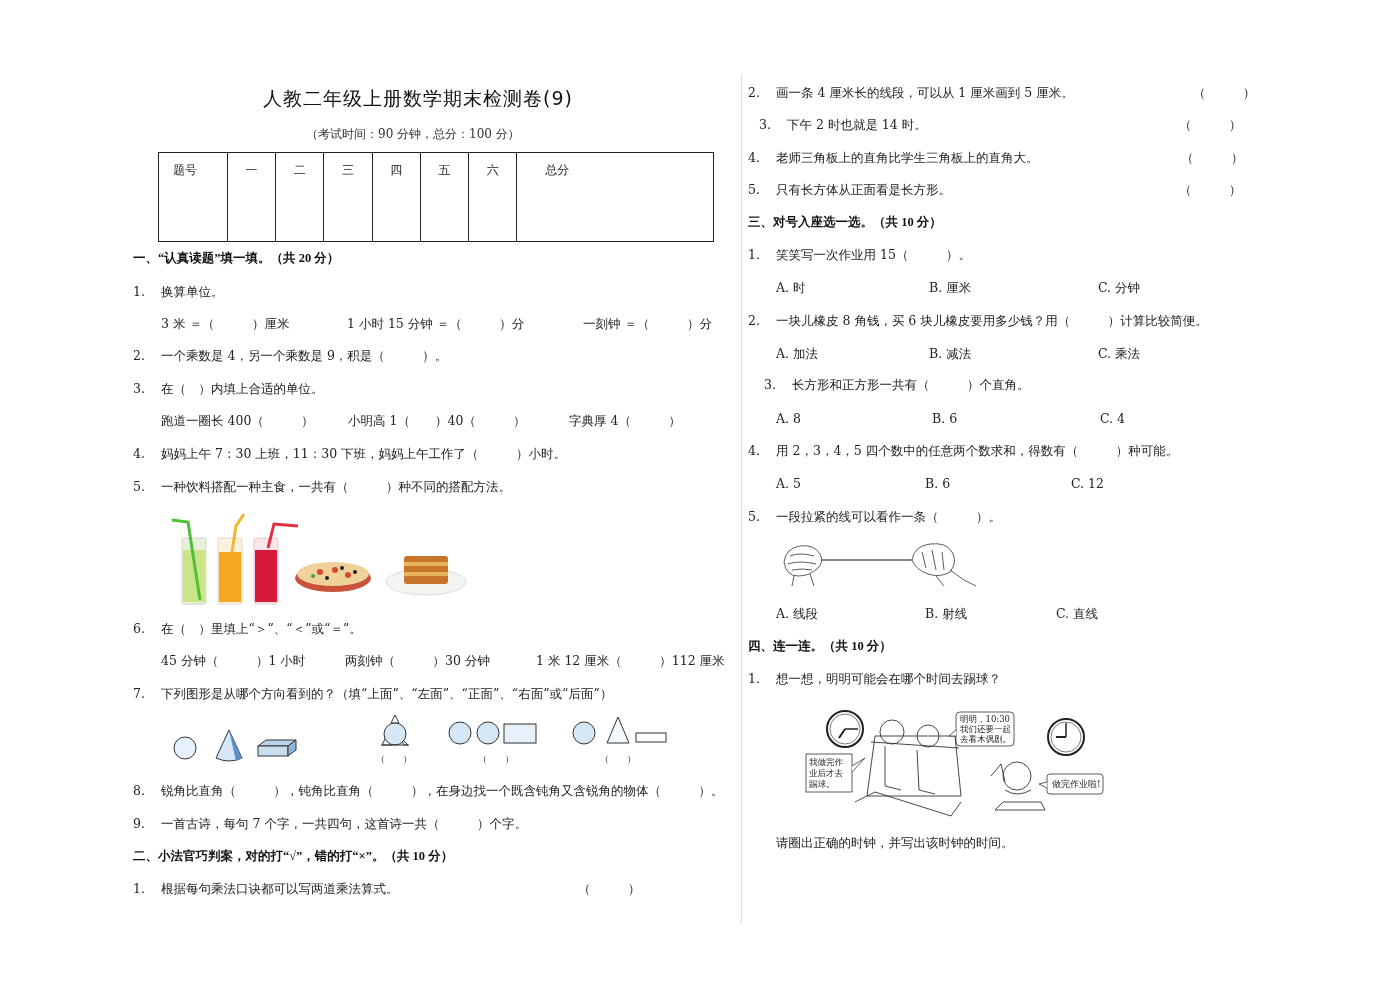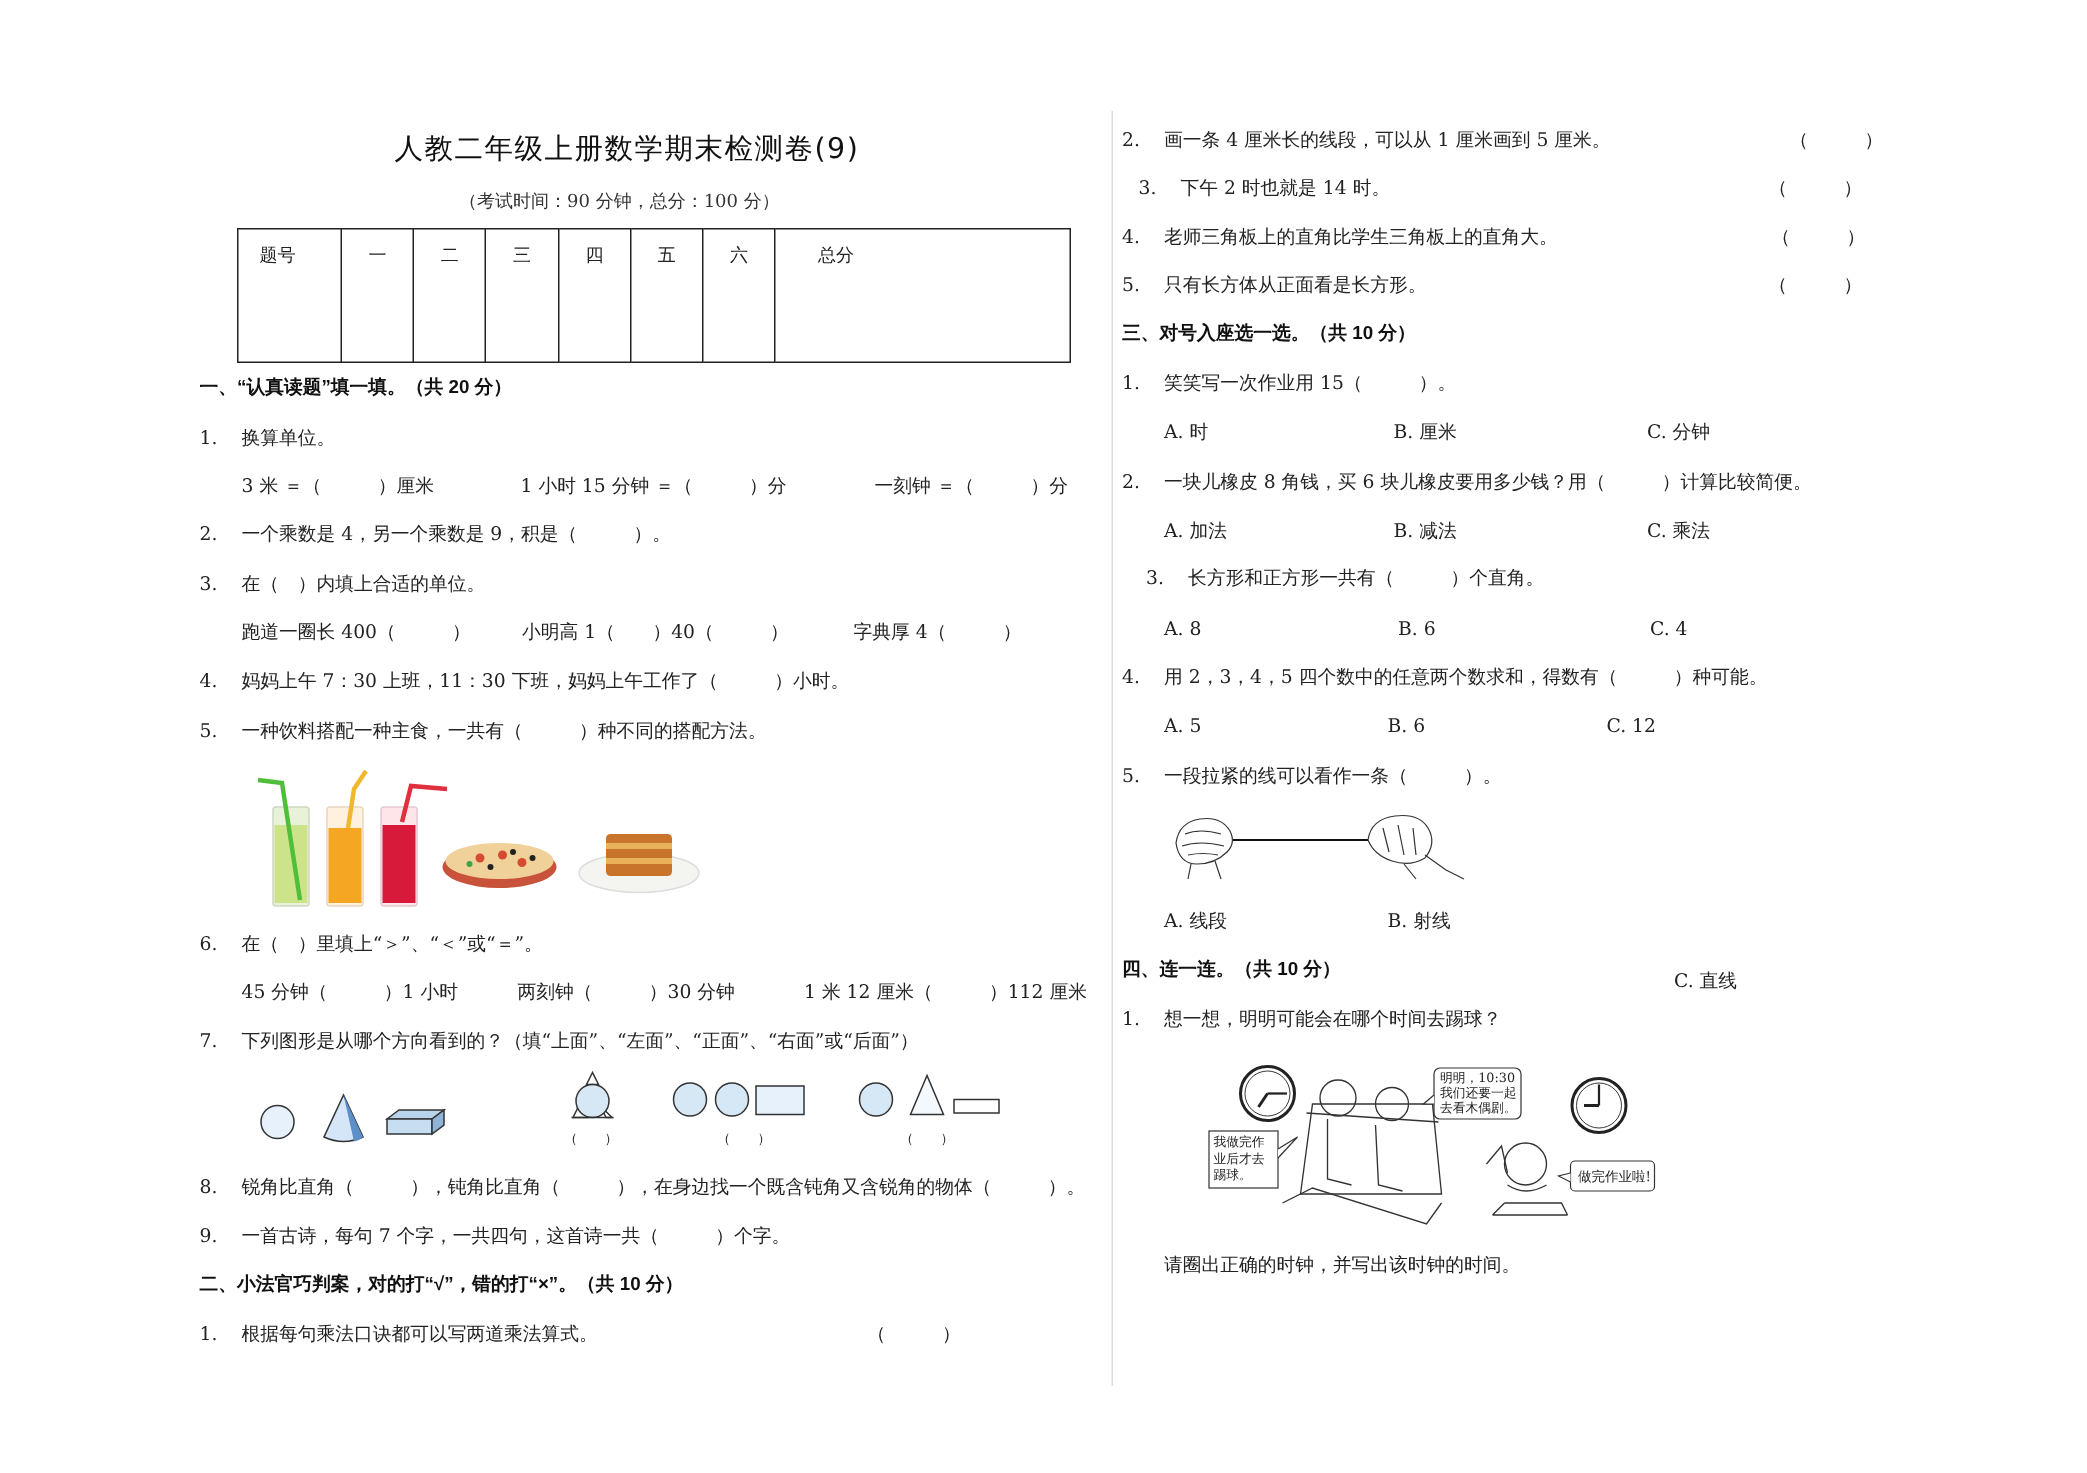--- a/index.html
+++ b/index.html
@@ -1,21 +1,21 @@
 <!DOCTYPE html>
 <html><head>
   <meta charset="utf-8">
   <style>
     * { box-sizing: border-box; margin: 0; padding: 0; }
     html, body { width: 1391px; height: 982px; background: #ffffff; overflow: hidden; }
     body { position: relative; font-family: "DejaVu Serif", "Liberation Serif", serif; color: #222; font-size: 12.5px; }
     .abs { position: absolute; white-space: nowrap; }
     .title { font-family: "DejaVu Sans", "Liberation Sans", sans-serif; font-size: 19px; color: #111; letter-spacing: 1px; }
     .subtitle { font-size: 12px; color: #333; }
-    .sec { font-family: Liberation Sans, sans-serif; font-weight: bold; font-size: 12.5px; color: #111; }
+    .sec { font-family: Liberation Serif, serif; font-weight: bold; font-size: 12.5px; color: #111; }
     .num { display: inline-block; width: 28px; }
     .divider { position: absolute; left: 741px; top: 74px; width: 1px; height: 850px; background: #dcdcdc; }
     table.score { position: absolute; left: 158px; top: 152px; width: 556px; height: 90px; border-collapse: collapse; }
     table.score td { border: 1px solid #222; font-size: 12px; vertical-align: top; padding: 8px 0 0 14px; }
     table.score tr:first-child td { height: 47px; padding-top: 9px; }
     table.score tr:first-child td.c { padding-left: 0; text-align: center; }
     svg { position: absolute; overflow: visible; }
   </style>
 </head>
 <body>
@@ -225,21 +225,21 @@
   </g>
   <line x1="42" y1="20" x2="132" y2="20" stroke="#111" stroke-width="1.2"></line>
   <g fill="none" stroke="#333" stroke-width="0.8">
     <path d="M132 20 Q134 6 150 4 Q166 2 172 12 Q178 22 170 32 Q160 38 148 34 Q136 30 132 20 Z"></path>
     <path d="M142 12 L146 28 M152 10 L156 30 M162 12 L164 30"></path>
     <path d="M170 30 L184 40 L196 46 M156 36 L164 46"></path>
   </g>
 </svg>
 <div class="abs" style="left:776px; top:606px;">A. 线段</div>
 <div class="abs" style="left:925px; top:606px;">B. 射线</div>
-<div class="abs" style="left:1116px; top:606px;margin-top:40px;">C. 直线</div>
+<div class="abs" style="left:1056px; top:606px;">C. 直线</div>
 
 <div class="abs sec" style="left:748px; top:638px;">四、连一连。（共 10 分）</div>
 <div class="abs" style="left:748px; top:671px;">
   <span class="num">1.</span><span>想一想，明明可能会在哪个时间去踢球？</span>
 </div>
 
 <svg style="left:805px; top:706px;" width="300" height="116">
   <g>
     <circle cx="40" cy="23" r="18" fill="#fff" stroke="#222" stroke-width="2"></circle>
     <circle cx="40" cy="23" r="15" fill="none" stroke="#222" stroke-width="0.6"></circle>

